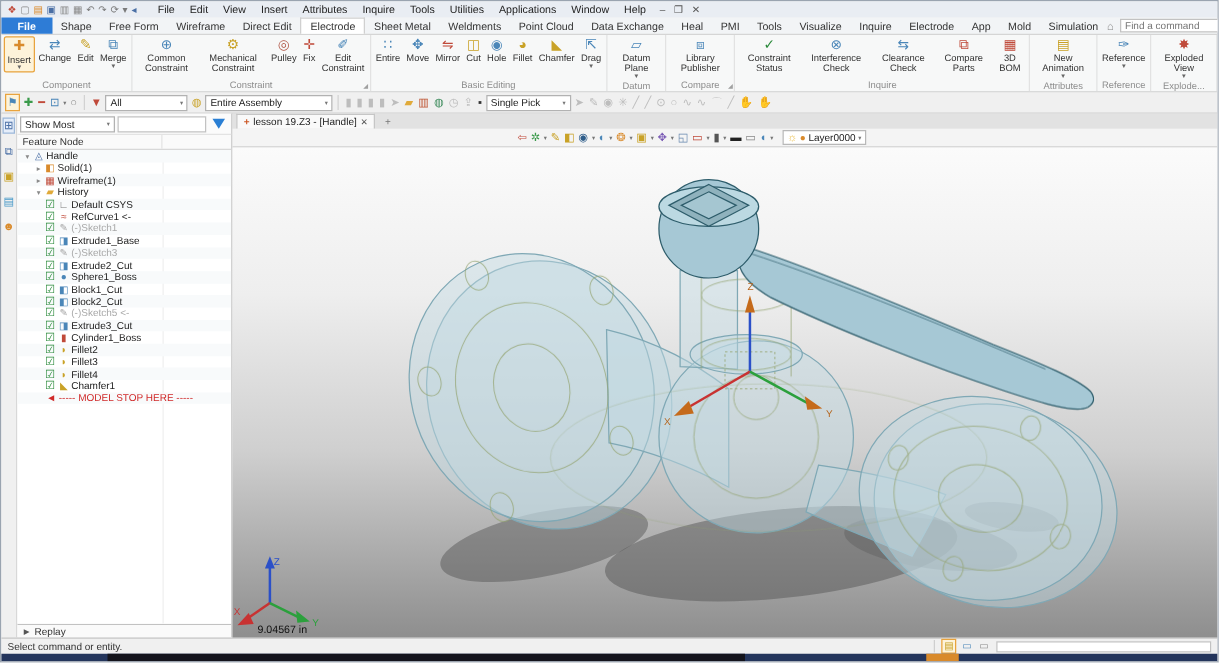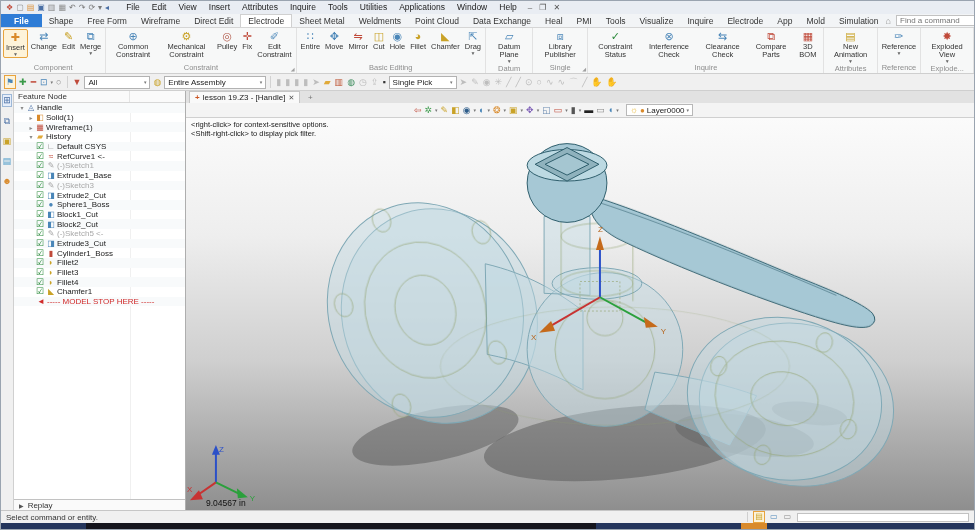--- a/index.html
+++ b/index.html
@@ -266,21 +266,21 @@
         </div>
         <div class="rgroup-label">Datum</div>
       </div>
       <div class="rgroup">
         <div class="rbtns">
           <div class="rbtn">
             <span class="ric" style="color: rgb(74, 134, 184);">⧈</span>
             <span class="rlabel">Library Publisher</span>
           </div>
         </div>
-        <div class="rgroup-label">Single</div>
+        <div class="rgroup-label">Compare</div>
         <span class="rexp">◢</span>
       </div>
       <div class="rgroup">
         <div class="rbtns">
           <div class="rbtn">
             <span class="ric" style="color: rgb(42, 138, 58);">✓</span>
             <span class="rlabel">Constraint Status</span>
           </div>
           <div class="rbtn">
             <span class="ric" style="color: rgb(74, 134, 184);">⊗</span>
@@ -386,20 +386,28 @@
   <div class="main">
     <div class="leftstrip" id="leftstrip">
         <span class="sicon boxed" style="color: rgb(74, 111, 165);">⊞</span>
         <span class="sicon" style="color: rgb(74, 111, 165);">⧉</span>
         <span class="sicon" style="color: rgb(201, 162, 39);">▣</span>
         <span class="sicon" style="color: rgb(74, 154, 201);">▤</span>
         <span class="sicon" style="color: rgb(217, 138, 43);">☻</span>
       </div>
 
     <div class="manager">
+      <div class="mgr-filter">
+        <span class="mselect">
+          <span>Show Most</span>
+          <span class="tdd">▾</span>
+        </span>
+        <input class="mfilter-input" style="">
+        <span class="funnel"></span>
+      </div>
       <div class="mgr-cols">
         <span class="col1">Feature Node</span>
       </div>
       <div class="tree" id="tree">
         <div class="tree-col-divider"></div>
       <div class="trow">
             <span style="width: 4px;"></span>
             <span class="texp">▾</span>
             <span class="tico" style="color: rgb(74, 111, 165);">◬</span>
             <span class="tlabel">Handle</span>
@@ -565,24 +573,20 @@
           <span class="vicon" style="color: rgb(74, 134, 184);">◖</span>
           <span class="tdd">▾</span>
           <span class="layerbox">
             <span class="bulb">☼</span>
             <span class="layerdot">●</span>
             <span>Layer0000</span>
             <span class="tdd">▾</span>
           </span>
         </div>
       <div class="canvas">
-        <div class="hint">
-          <div>&lt;right-click&gt; for context-sensitive options.</div>
-          <div>&lt;Shift-right-click&gt; to display pick filter.</div>
-        </div>
         <div class="measure">9.04567 in</div>
 
         <svg viewBox="0 0 790 398" preserveAspectRatio="none">
 
           <g>
             <ellipse cx="250" cy="322" rx="85" ry="26" fill="#4f4f4f" opacity="0.45" transform="rotate(-12 250 322)"></ellipse>
             <ellipse cx="440" cy="330" rx="142" ry="36" fill="#555555" opacity="0.5" transform="rotate(-6 440 330)"></ellipse>
             <ellipse cx="560" cy="322" rx="70" ry="20" fill="#5a5a5a" opacity="0.4" transform="rotate(8 560 322)"></ellipse>
             <ellipse cx="625" cy="300" rx="38" ry="11" fill="#5a5a5a" opacity="0.3" transform="rotate(8 625 300)"></ellipse>
           </g>

